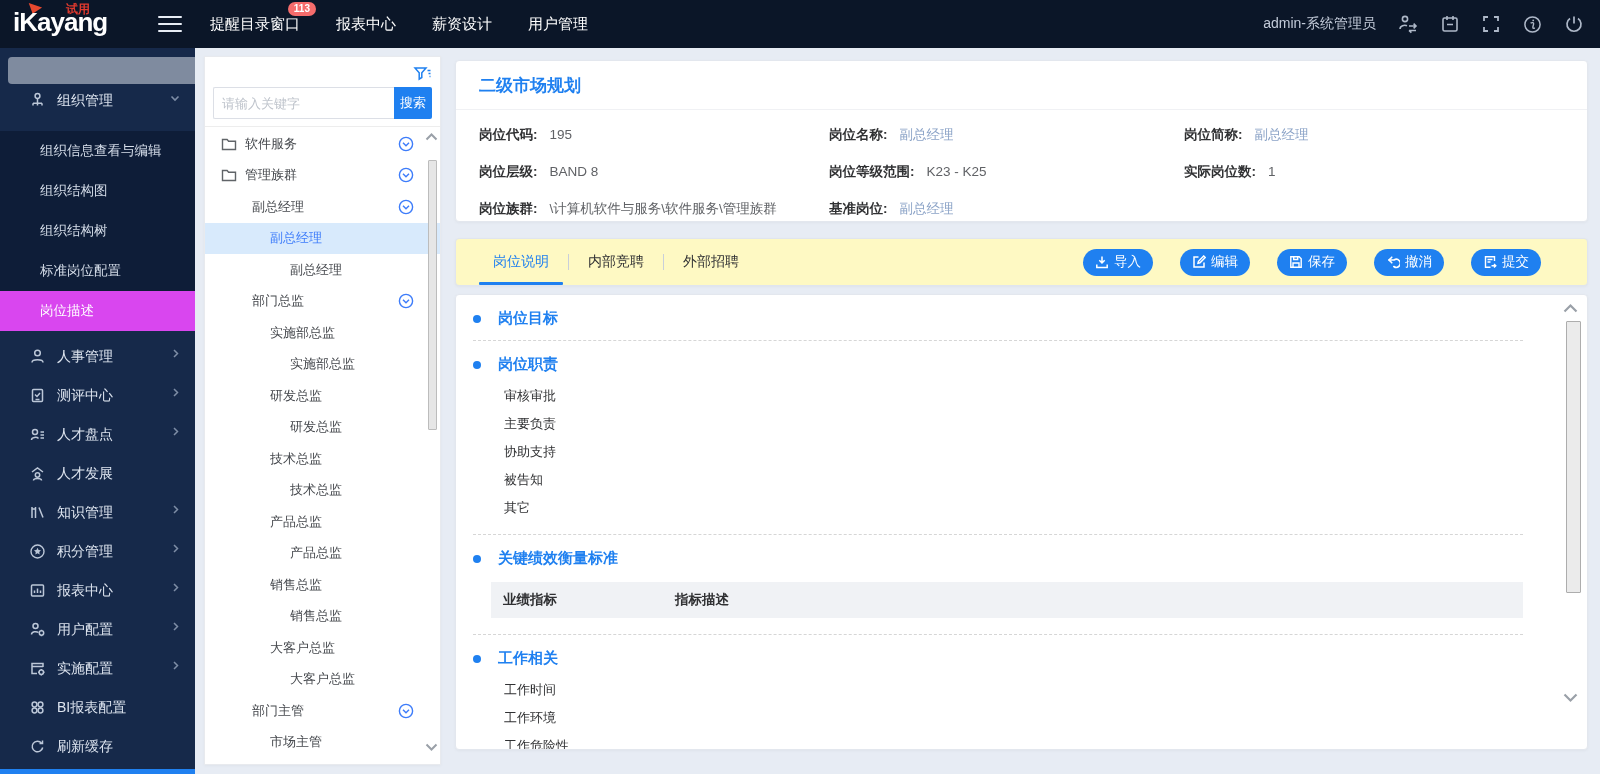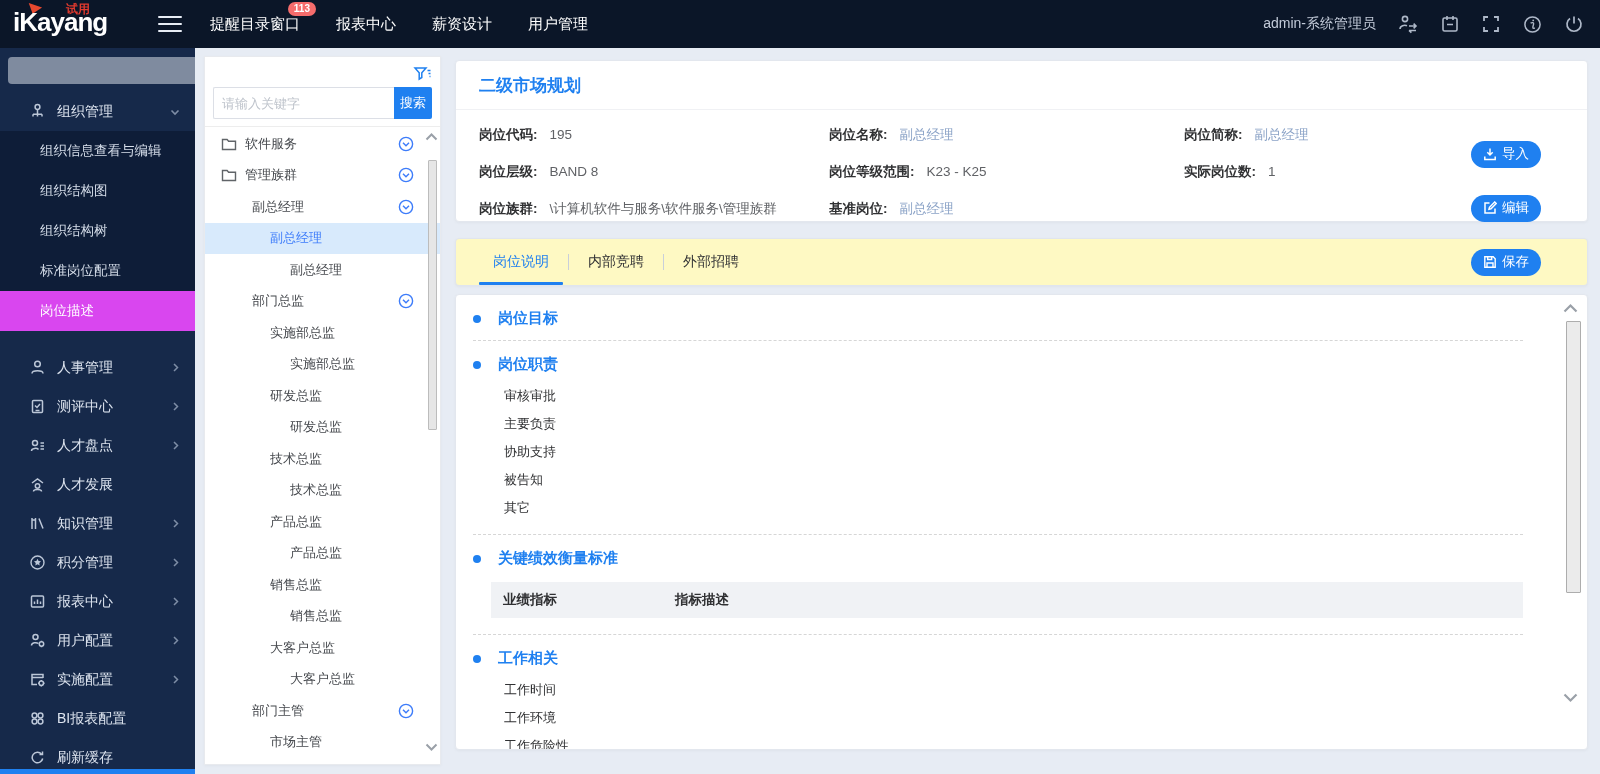--- a/index.html
+++ b/index.html
@@ -30,21 +30,21 @@
   .topbar-right { margin-left:auto; margin-right:16px; display:flex; align-items:center; gap:21px; }
   .top-user { font-size:14px; color:#c3cbd9; }
   .top-icon { color:#aeb8c8; cursor:pointer; }
 
   
   .sidebar { position:absolute; left:0; top:48px; width:195px; height:726px;
     background:#16294a; overflow:hidden; }
   .side-search-row { display:flex; align-items:center; margin:9px 8px 8px 8px; }
   .side-search { flex:1; height:27px; background:#7f8b9f; border:none; border-radius:4px;
     padding:0 8px; color:#fff; font-size:13px; outline:none; }
-  .side-item { height:39px; display:flex; align-items:center; padding:0 14px 0 29px;
+  .side-item { height:39px; display:flex; padding:0 14px 0 29px;
     color:#dde4ef; font-size:14px; cursor:pointer; }
   .side-item .s-ico { margin-right:11px; color:#bcc7d8; flex:0 0 auto; }
   .side-item .s-arrow { margin-left:auto; color:#7e8da6; }
   .side-sub { background:#0e1d38; }
   .side-sub-item { height:40px; line-height:40px; padding-left:40px; font-size:13.5px;
     color:#d6deea; cursor:pointer; white-space:nowrap; }
   .side-sub-item.active { background:#d946ef; color:#fff; }
   .side-group2 { padding-top:17px; }
   .taskbar-strip { position:absolute; left:0; top:769px; width:195px; height:5px;
     background:#1f80f0; z-index:9; }
@@ -89,21 +89,21 @@
 
   .card-tabs { left:455px; top:238px; width:1133px; height:48px; background:#fef9c3;
     border-color:#e0e5ee; display:flex; align-items:center; }
   .tabs { display:flex; align-items:center; height:100%; margin-left:18px; }
   .tab { position:relative; height:100%; display:flex; align-items:center; padding:0 19px;
     font-size:14px; color:#303133; cursor:pointer; }
   .tab.active { color:#1f80f0; }
   .tab.active::after { content:""; position:absolute; left:5px; right:5px; bottom:0;
     height:3px; background:#1f80f0; border-radius:1px; }
   .tab-sep { width:1px; height:16px; background:#c9cfda; }
-  .actions { margin-left:auto; margin-right:46px; display:flex; gap:27px;flex-direction:column; }
+  .actions { margin-left:auto; margin-right:46px; display:flex; gap:27px; }
   .btn { height:27px; padding:0 12px; background:#1f80f0; color:#fff; border:none;
     border-radius:14px; font-size:13.5px; display:flex; align-items:center; gap:5px; cursor:pointer;
     white-space:nowrap; }
   .btn svg { flex:0 0 auto; }
 
   .card-content { left:455px; top:294px; width:1133px; height:456px; overflow:hidden; }
   .sec-h { display:flex; align-items:center; margin:14px 0 0 17px; }
   .sec-h .dot { width:8px; height:8px; border-radius:50%; background:#1f80f0; margin-right:17px; }
   .sec-h .sec-title { font-size:15px; font-weight:bold; color:#1f80f0; }
   .dash { border-bottom:1px dashed #d6d6d6; margin:12px 64px 0 17px; }

